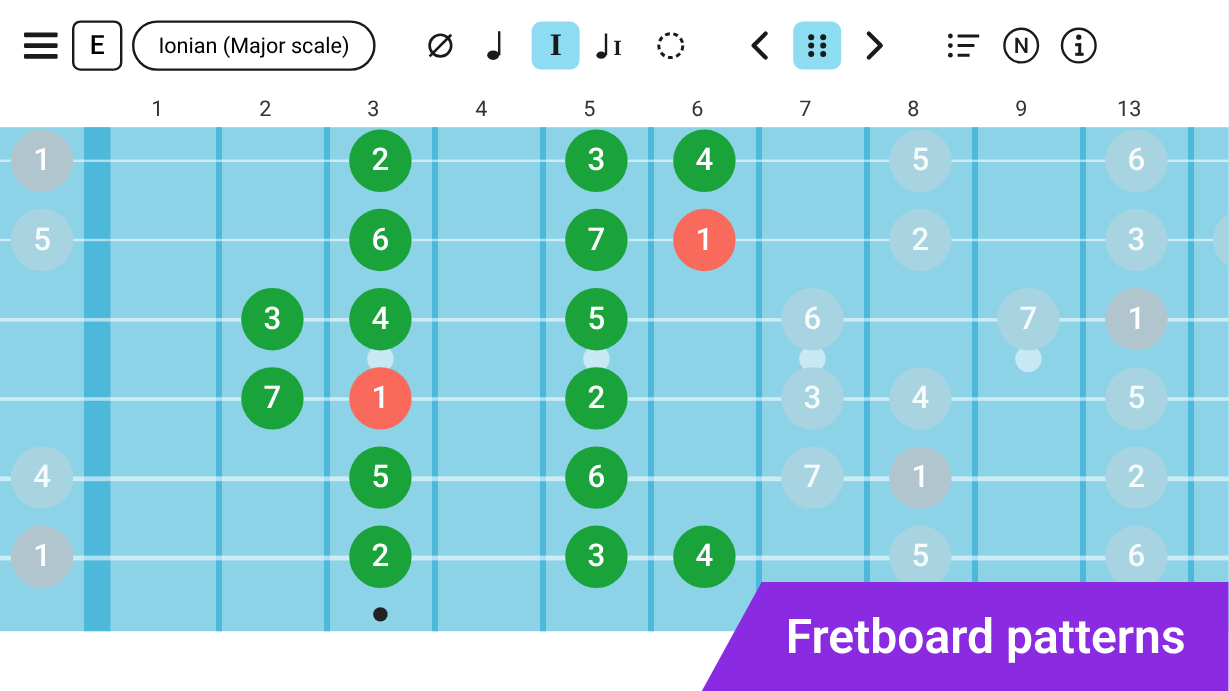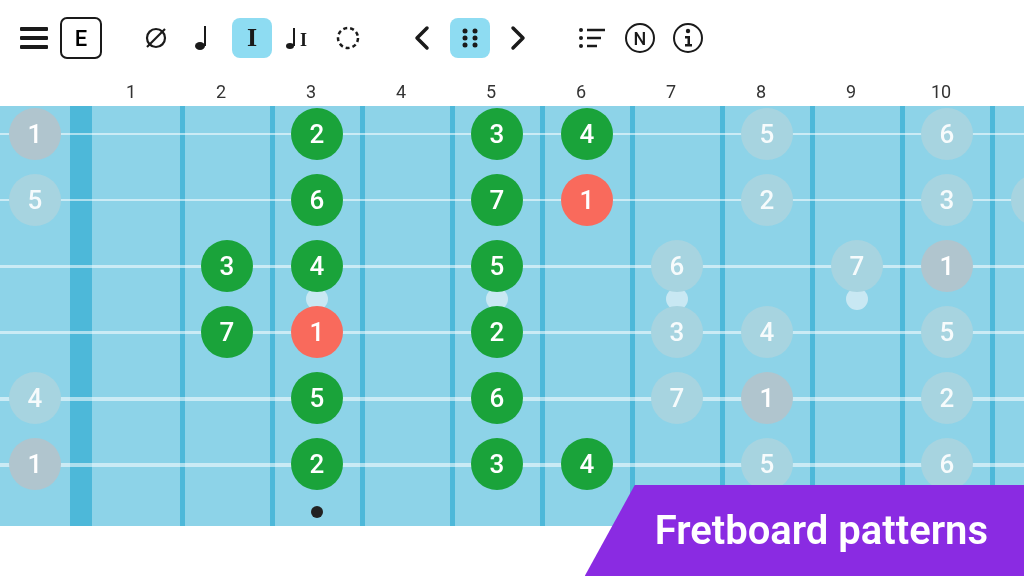--- a/index.html
+++ b/index.html
@@ -165,20 +165,21 @@
 </head>
 <body>
 
 <div class="toolbar">
   <div class="hamburger">
     <span></span>
       <span></span>
       <span></span>
   </div>
   <div class="key-button">E</div>
+  <div class="scale-button">Ionian (Major scale)</div>
   <div class="spacer"></div>
   <div class="tool-icon">
     <svg width="26" height="26" viewBox="0 0 26 26">
         <circle cx="13" cy="13" r="9" fill="none" stroke="#1a1a1a" stroke-width="2.2"></circle>
         <line x1="4" y1="22" x2="22" y2="4" stroke="#1a1a1a" stroke-width="2.2"></line>
       </svg>
   </div>
   <div class="tool-icon">
     <svg width="20" height="28" viewBox="0 0 20 28">
         <ellipse cx="6" cy="22" rx="5" ry="4" fill="#1a1a1a"></ellipse>
@@ -246,21 +247,21 @@
 <div class="fret-numbers">
     <div class="fret-num">1</div>
     <div class="fret-num">2</div>
     <div class="fret-num">3</div>
     <div class="fret-num">4</div>
     <div class="fret-num">5</div>
     <div class="fret-num">6</div>
     <div class="fret-num">7</div>
     <div class="fret-num">8</div>
     <div class="fret-num">9</div>
-    <div class="fret-num">10</div>
+    <div class="fret-num">13</div>
   </div>
 
 <div class="fretboard">
   <div class="nut"></div>
 <div class="fret-line" style="left: 180px;"></div>
     <div class="fret-line" style="left: 270px;"></div>
     <div class="fret-line" style="left: 360px;"></div>
     <div class="fret-line" style="left: 450px;"></div>
     <div class="fret-line" style="left: 540px;"></div>
     <div class="fret-line" style="left: 630px;"></div>

